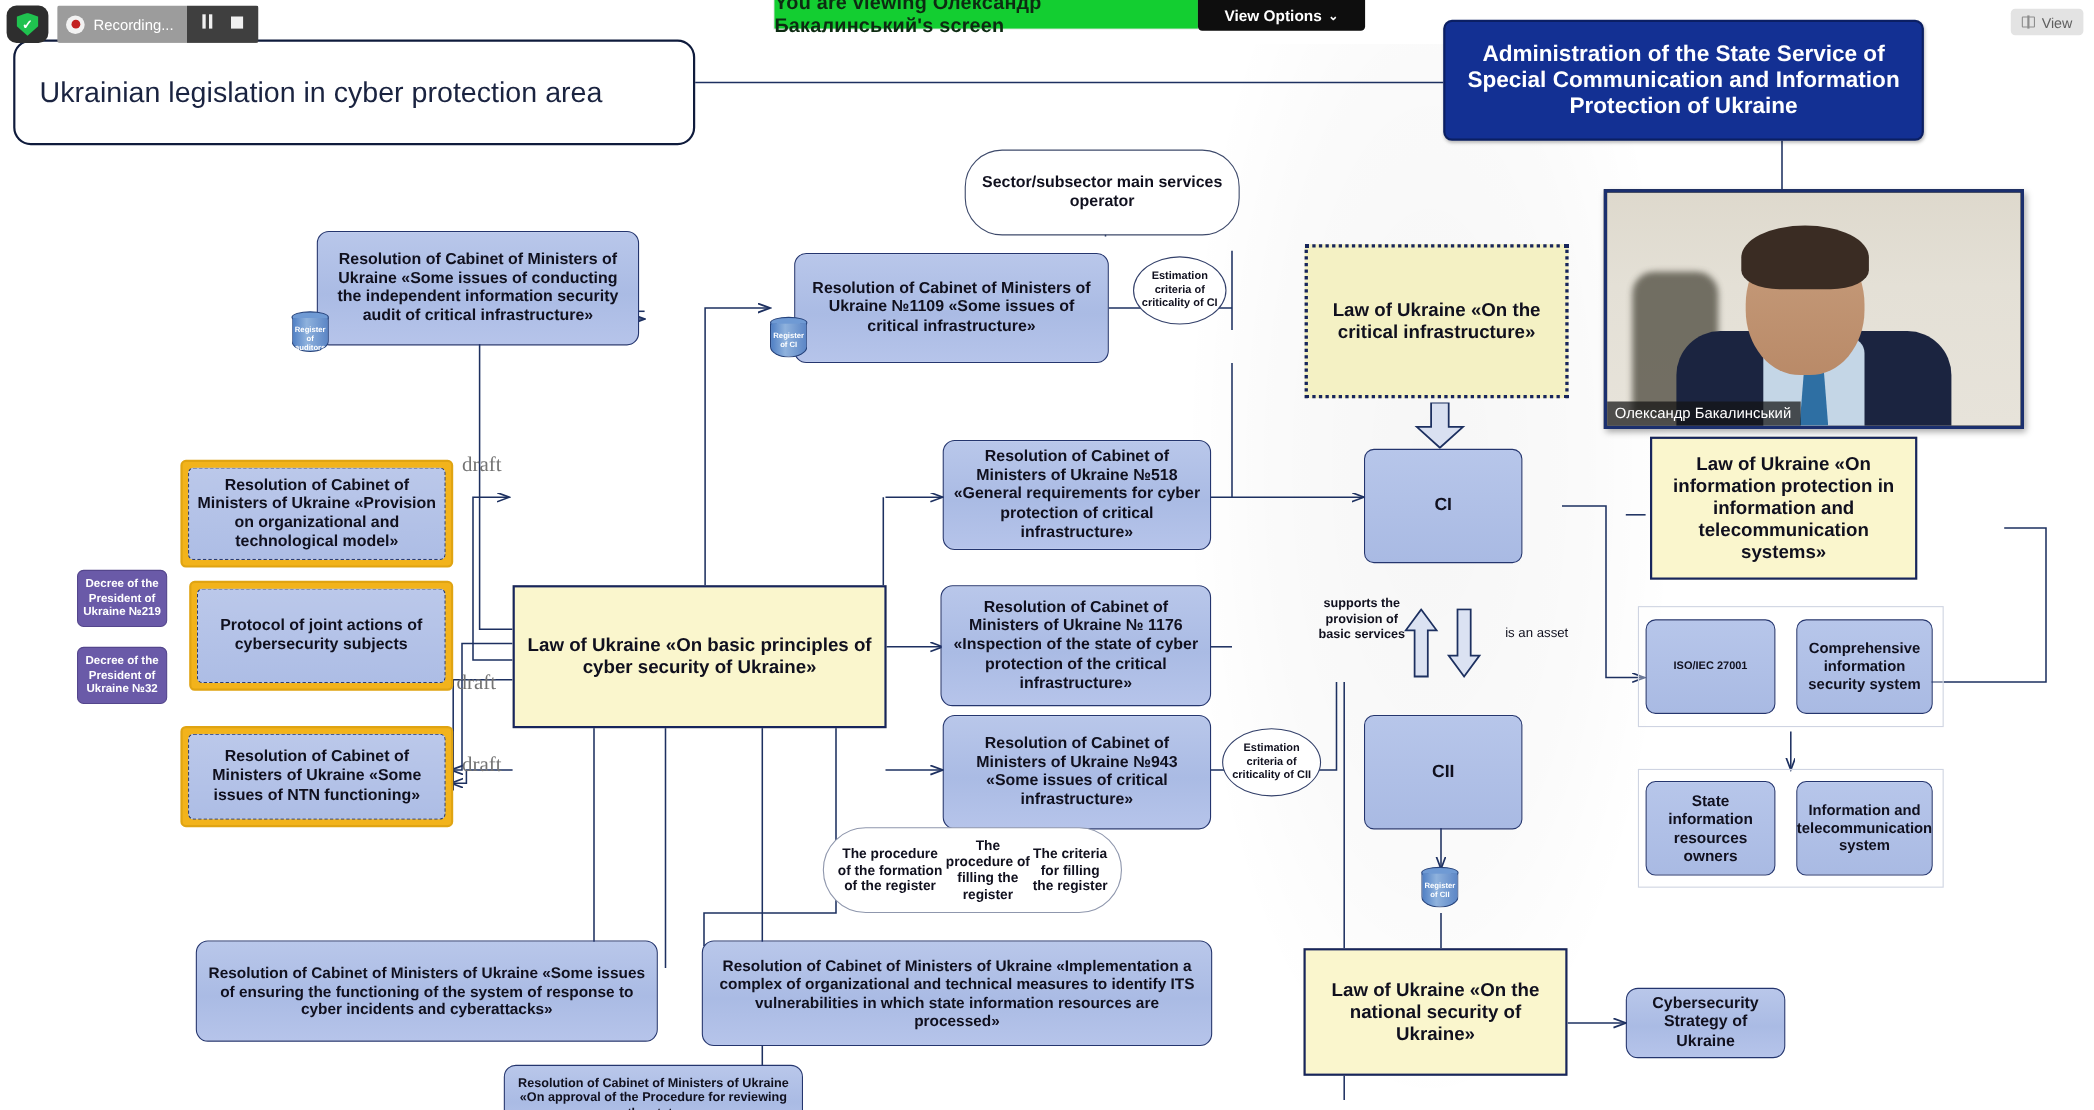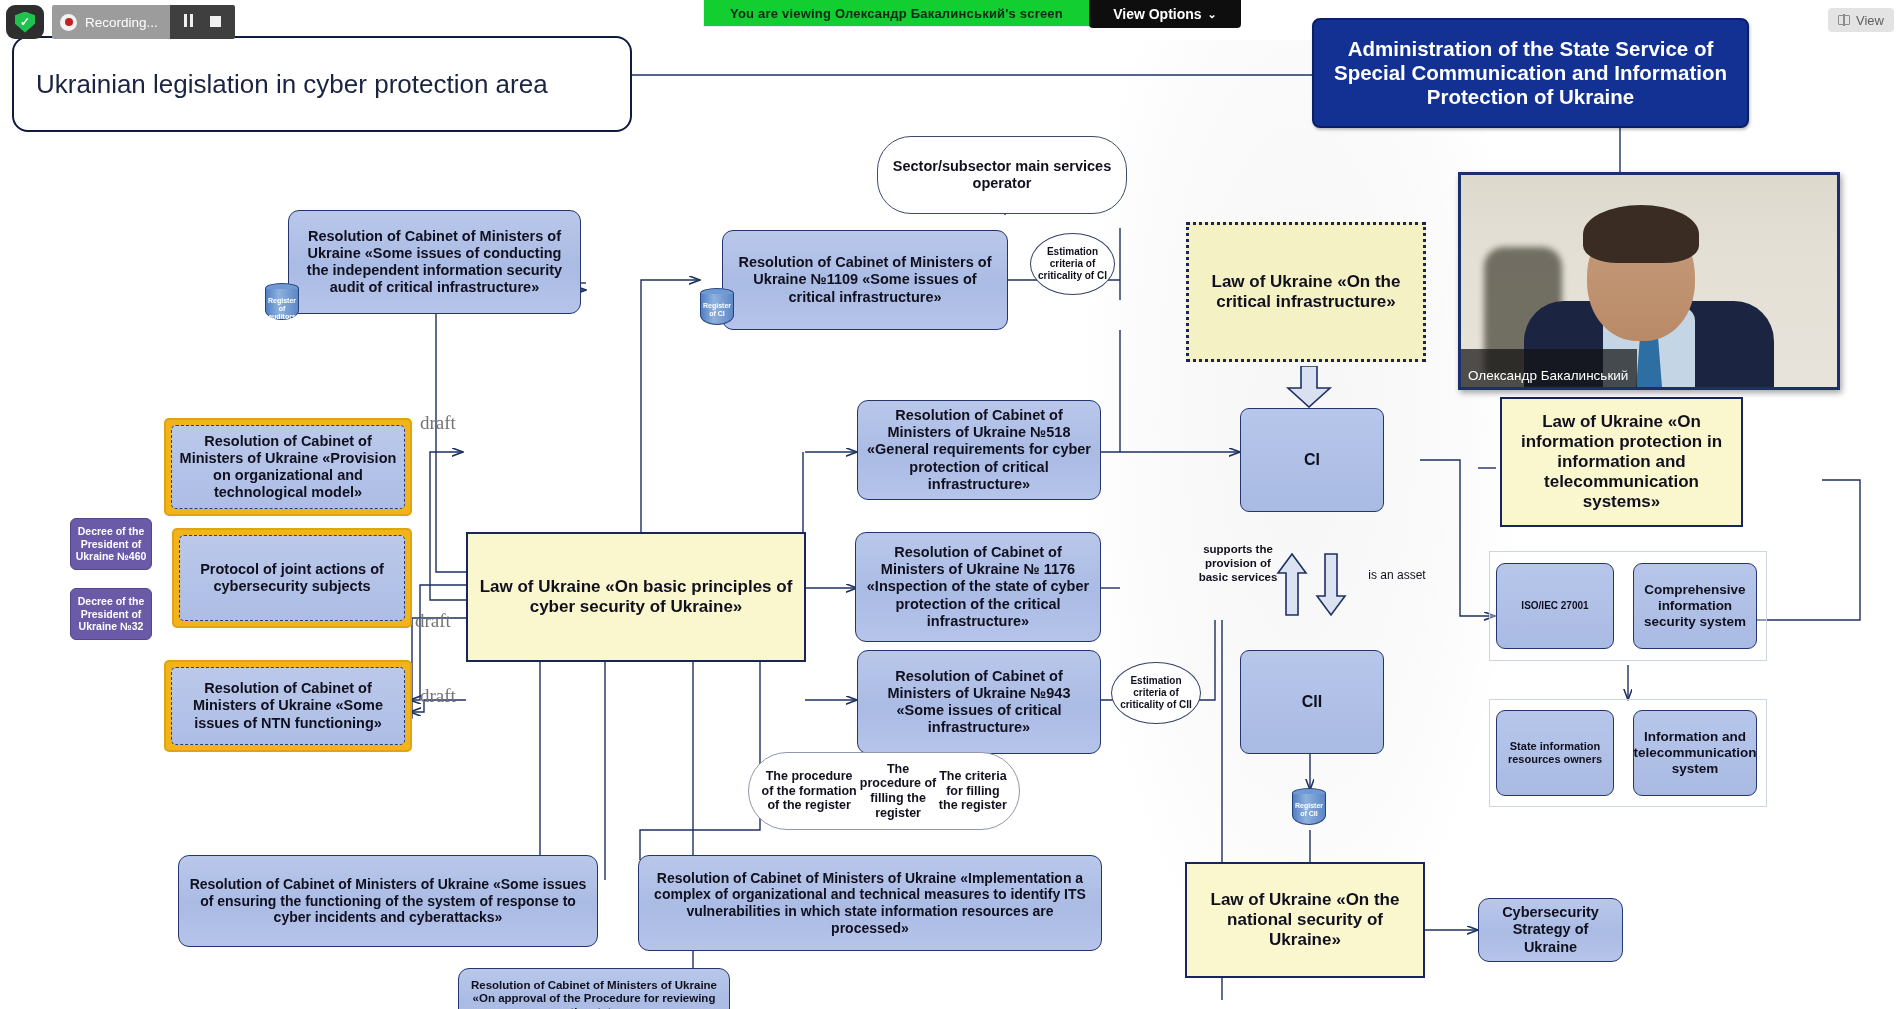--- a/index.html
+++ b/index.html
@@ -3,21 +3,21 @@
 <meta charset="utf-8">
 <style>
   * { box-sizing: border-box; margin:0; padding:0; }
   html,body { width:1904px; height:1009px; overflow:hidden; background:#ffffff;
     font-family:"Liberation Sans", sans-serif; }
   #root { position:relative; width:1904px; height:1009px; background:#fff; }
 
   
   #sharing-banner{
     position:absolute; left:704px; top:0px; width:385px; height:26px;
-    background:#13ce31; color:#0d2b12; font-weight:bold; font-size:13px;
+    background:#13ce31; color:#0d2b12; font-weight:bold; font-size:18px;
     display:flex; align-items:center; justify-content:center; letter-spacing:.2px;
     box-shadow:0 0 0 1px rgba(0,0,0,.08);
   }
   #view-options-bar{
     position:absolute; left:1089px; top:0px; width:152px; height:28px;
     background:#0e0e0e; color:#fff; font-size:14px; font-weight:bold;
     display:flex; align-items:center; justify-content:center; gap:6px;
     border-bottom-left-radius:4px; border-bottom-right-radius:4px;
   }
   #view-options-bar .chev{ font-size:11px; }
@@ -171,21 +171,21 @@
   .vbody{ position:absolute; left:50%; bottom:0; width:250px; height:86px; transform:translateX(-50%);
           background:#1b2440; border-radius:40px 40px 0 0; }
   .vshirt{ position:absolute; left:50%; bottom:0; width:92px; height:80px; transform:translateX(-50%);
            background:#c4d6e6; border-radius:14px 14px 0 0; }
   .vtie{ position:absolute; left:50%; bottom:0; width:26px; height:72px; transform:translateX(-50%);
          background:#2e6fa3; clip-path:polygon(22% 0,78% 0,100% 100%,0 100%); }
   .vcabinet{ position:absolute; left:6%; top:34%; width:78px; height:130px; background:#5d5a4e;
              border-radius:20px 20px 0 0; filter:blur(3px); opacity:.85;}
   #video-name{
     position:absolute; left:0; bottom:0; background:rgba(20,20,20,.72); color:#fff;
-    font-size:13.5px; padding:19px 9px 4px 7px;
+    font-size:13.5px; padding:3px 9px 4px 7px;
   }
 
   svg#wires{ position:absolute; left:0; top:0; width:1904px; height:1009px; pointer-events:none; }
 </style>
 </head>
 <body>
 
 <div id="root">
 
   <div id="slide">
@@ -306,21 +306,21 @@
     <div class="node bx-orange" style="left:164px;top:398px;width:248px;height:98px;margin-top:20px;">
       <div class="inner">Resolution of Cabinet of Ministers of Ukraine «Provision on organizational and technological model»</div>
     </div>
     <div class="node bx-orange" style="left:172px;top:528px;width:240px;height:100px;">
       <div class="inner">Protocol of joint actions of cybersecurity subjects</div>
     </div>
     <div class="node bx-orange" style="left:164px;top:660px;width:248px;height:92px;">
       <div class="inner">Resolution of Cabinet of Ministers of Ukraine «Some issues of NTN functioning»</div>
     </div>
 
-    <div class="node bx-purple" style="left:70px;top:518px;width:82px;height:52px;">Decree of the President of Ukraine №460</div>
+    <div class="node bx-purple" style="left:70px;top:518px;width:82px;height:52px;">Decree of the President of Ukraine №219</div>
     <div class="node bx-purple" style="left:70px;top:588px;width:82px;height:52px;">Decree of the President of Ukraine №32</div>
 
     <div class="lbl-draft" style="left:420px;top:412px;">draft</div>
     <div class="lbl-draft" style="left:415px;top:610px;">draft</div>
     <div class="lbl-draft" style="left:420px;top:685px;">draft</div>
 
     <div class="node bx-yellow" style="left:466px;top:532px;width:340px;height:130px;">Law of Ukraine «On basic principles of cyber security of Ukraine»</div>
 
     <div class="node bx-blue" style="left:857px;top:400px;width:244px;height:100px;">Resolution of Cabinet of Ministers of Ukraine №518 «General requirements for cyber protection of critical infrastructure»</div>
     <div class="node bx-blue" style="left:855px;top:532px;width:246px;height:110px;">Resolution of Cabinet of Ministers of Ukraine № 1176 «Inspection of the state of cyber protection of the critical infrastructure»</div>
@@ -332,21 +332,21 @@
       <span>The criteria for filling the register</span>
     </div>
 
     <div class="node bx-yellow" style="left:1500px;top:397px;width:243px;height:130px;">Law of Ukraine «On information protection in information and telecommunication systems»</div>
 
     <div class="grpframe" style="left:1489px;top:551px;width:278px;height:110px;"></div>
     <div class="grpframe" style="left:1489px;top:699px;width:278px;height:108px;"></div>
 
     <div class="node bx-blue-sq" style="left:1496px;top:563px;width:118px;height:86px;font-size:10px;">ISO/IEC 27001</div>
     <div class="node bx-blue-sq" style="left:1633px;top:563px;width:124px;height:86px;font-size:13.5px;">Comprehensive information security system</div>
-    <div class="node bx-blue-sq" style="left:1496px;top:710px;width:118px;height:86px;font-size:11px;">State information resources owners</div>
+    <div class="node bx-blue-sq" style="left:1496px;top:710px;width:118px;height:86px;font-size:14px;">State information resources owners</div>
     <div class="node bx-blue-sq" style="left:1633px;top:710px;width:124px;height:86px;font-size:13.5px;">Information and telecommunication system</div>
 
     <div class="node bx-yellow" style="left:1185px;top:862px;width:240px;height:116px;">Law of Ukraine «On the national security of Ukraine»</div>
     <div class="node bx-blue" style="left:1478px;top:898px;width:145px;height:64px;">Cybersecurity Strategy of Ukraine</div>
 
     <div class="node bx-blue" style="left:178px;top:855px;width:420px;height:92px;font-size:14px;">Resolution of Cabinet of Ministers of Ukraine «Some issues of ensuring the functioning of the system of response to cyber incidents and cyberattacks»</div>
     <div class="node bx-blue" style="left:638px;top:855px;width:464px;height:96px;font-size:14px;">Resolution of Cabinet of Ministers of Ukraine «Implementation a complex of organizational and technical measures to identify ITS vulnerabilities in which state information resources are processed»</div>
     <div class="node bx-blue" style="left:458px;top:968px;width:272px;height:62px;font-size:11.5px;">Resolution of Cabinet of Ministers of Ukraine «On approval of the Procedure for reviewing the state</div>
   </div>
 

